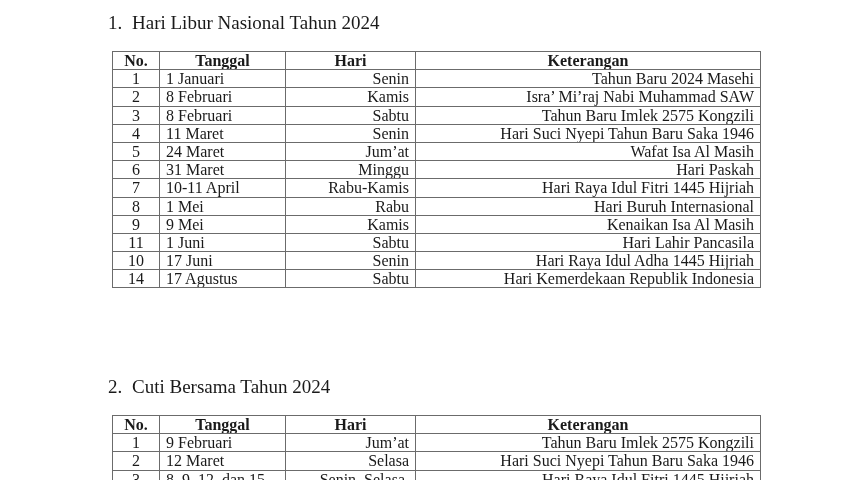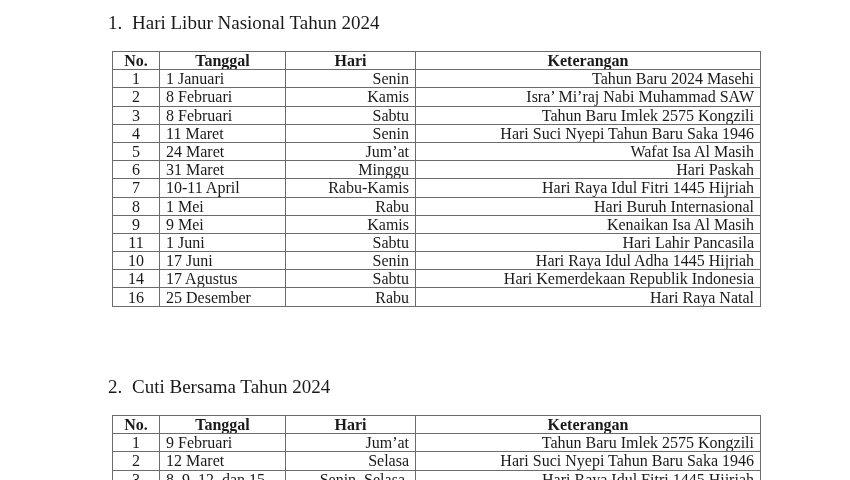--- a/index.html
+++ b/index.html
@@ -148,26 +148,20 @@
         <td class="c-date">17 Juni</td>
         <td class="c-day">Senin</td>
         <td class="c-desc">Hari Raya Idul Adha 1445 Hijriah</td>
       </tr>
       <tr>
         <td class="c-no">14</td>
         <td class="c-date">17 Agustus</td>
         <td class="c-day">Sabtu</td>
         <td class="c-desc">Hari Kemerdekaan Republik Indonesia</td>
       </tr>
-      <tr>
-        <td class="c-no">16</td>
-        <td class="c-date">25 Desember</td>
-        <td class="c-day">Rabu</td>
-        <td class="c-desc">Hari Raya Natal</td>
-      </tr>
     </tbody>
 </table>
 
 <div class="section-title" id="title2">
   <span class="num">2.</span><span>Cuti Bersama Tahun 2024</span>
 </div>
 
 <table class="holidays" id="table2">
   <colgroup>
     <col class="w-no">

